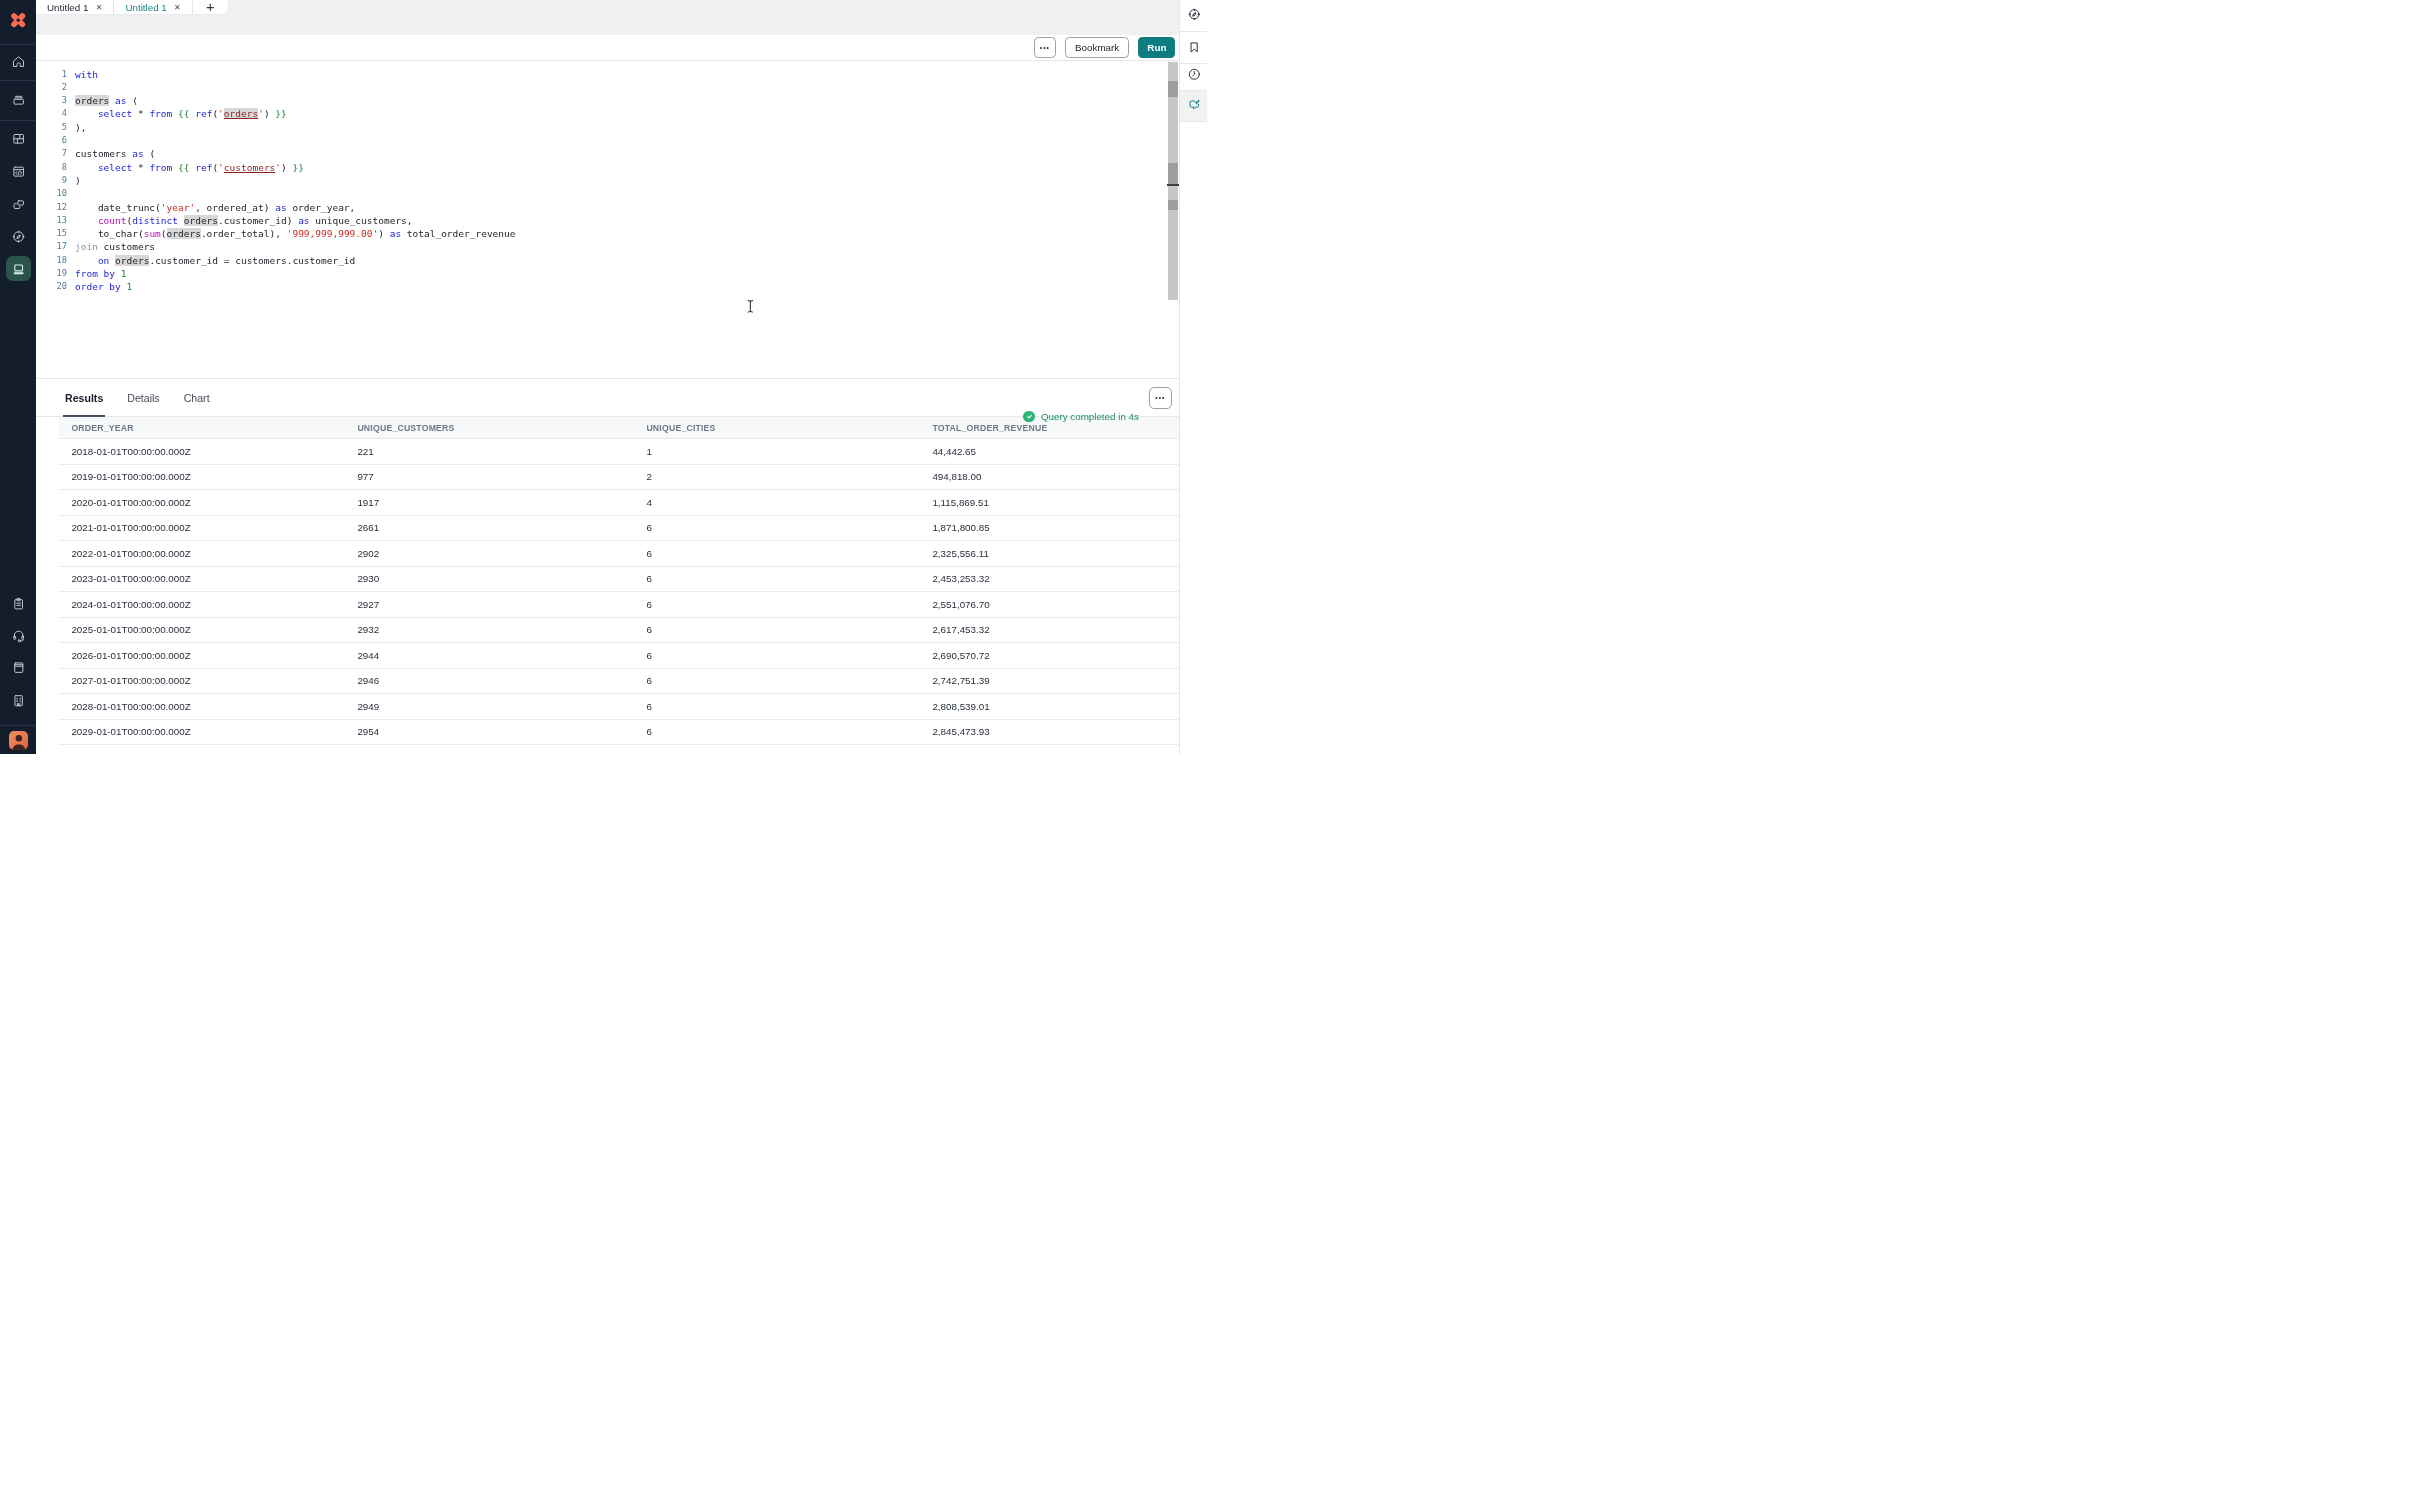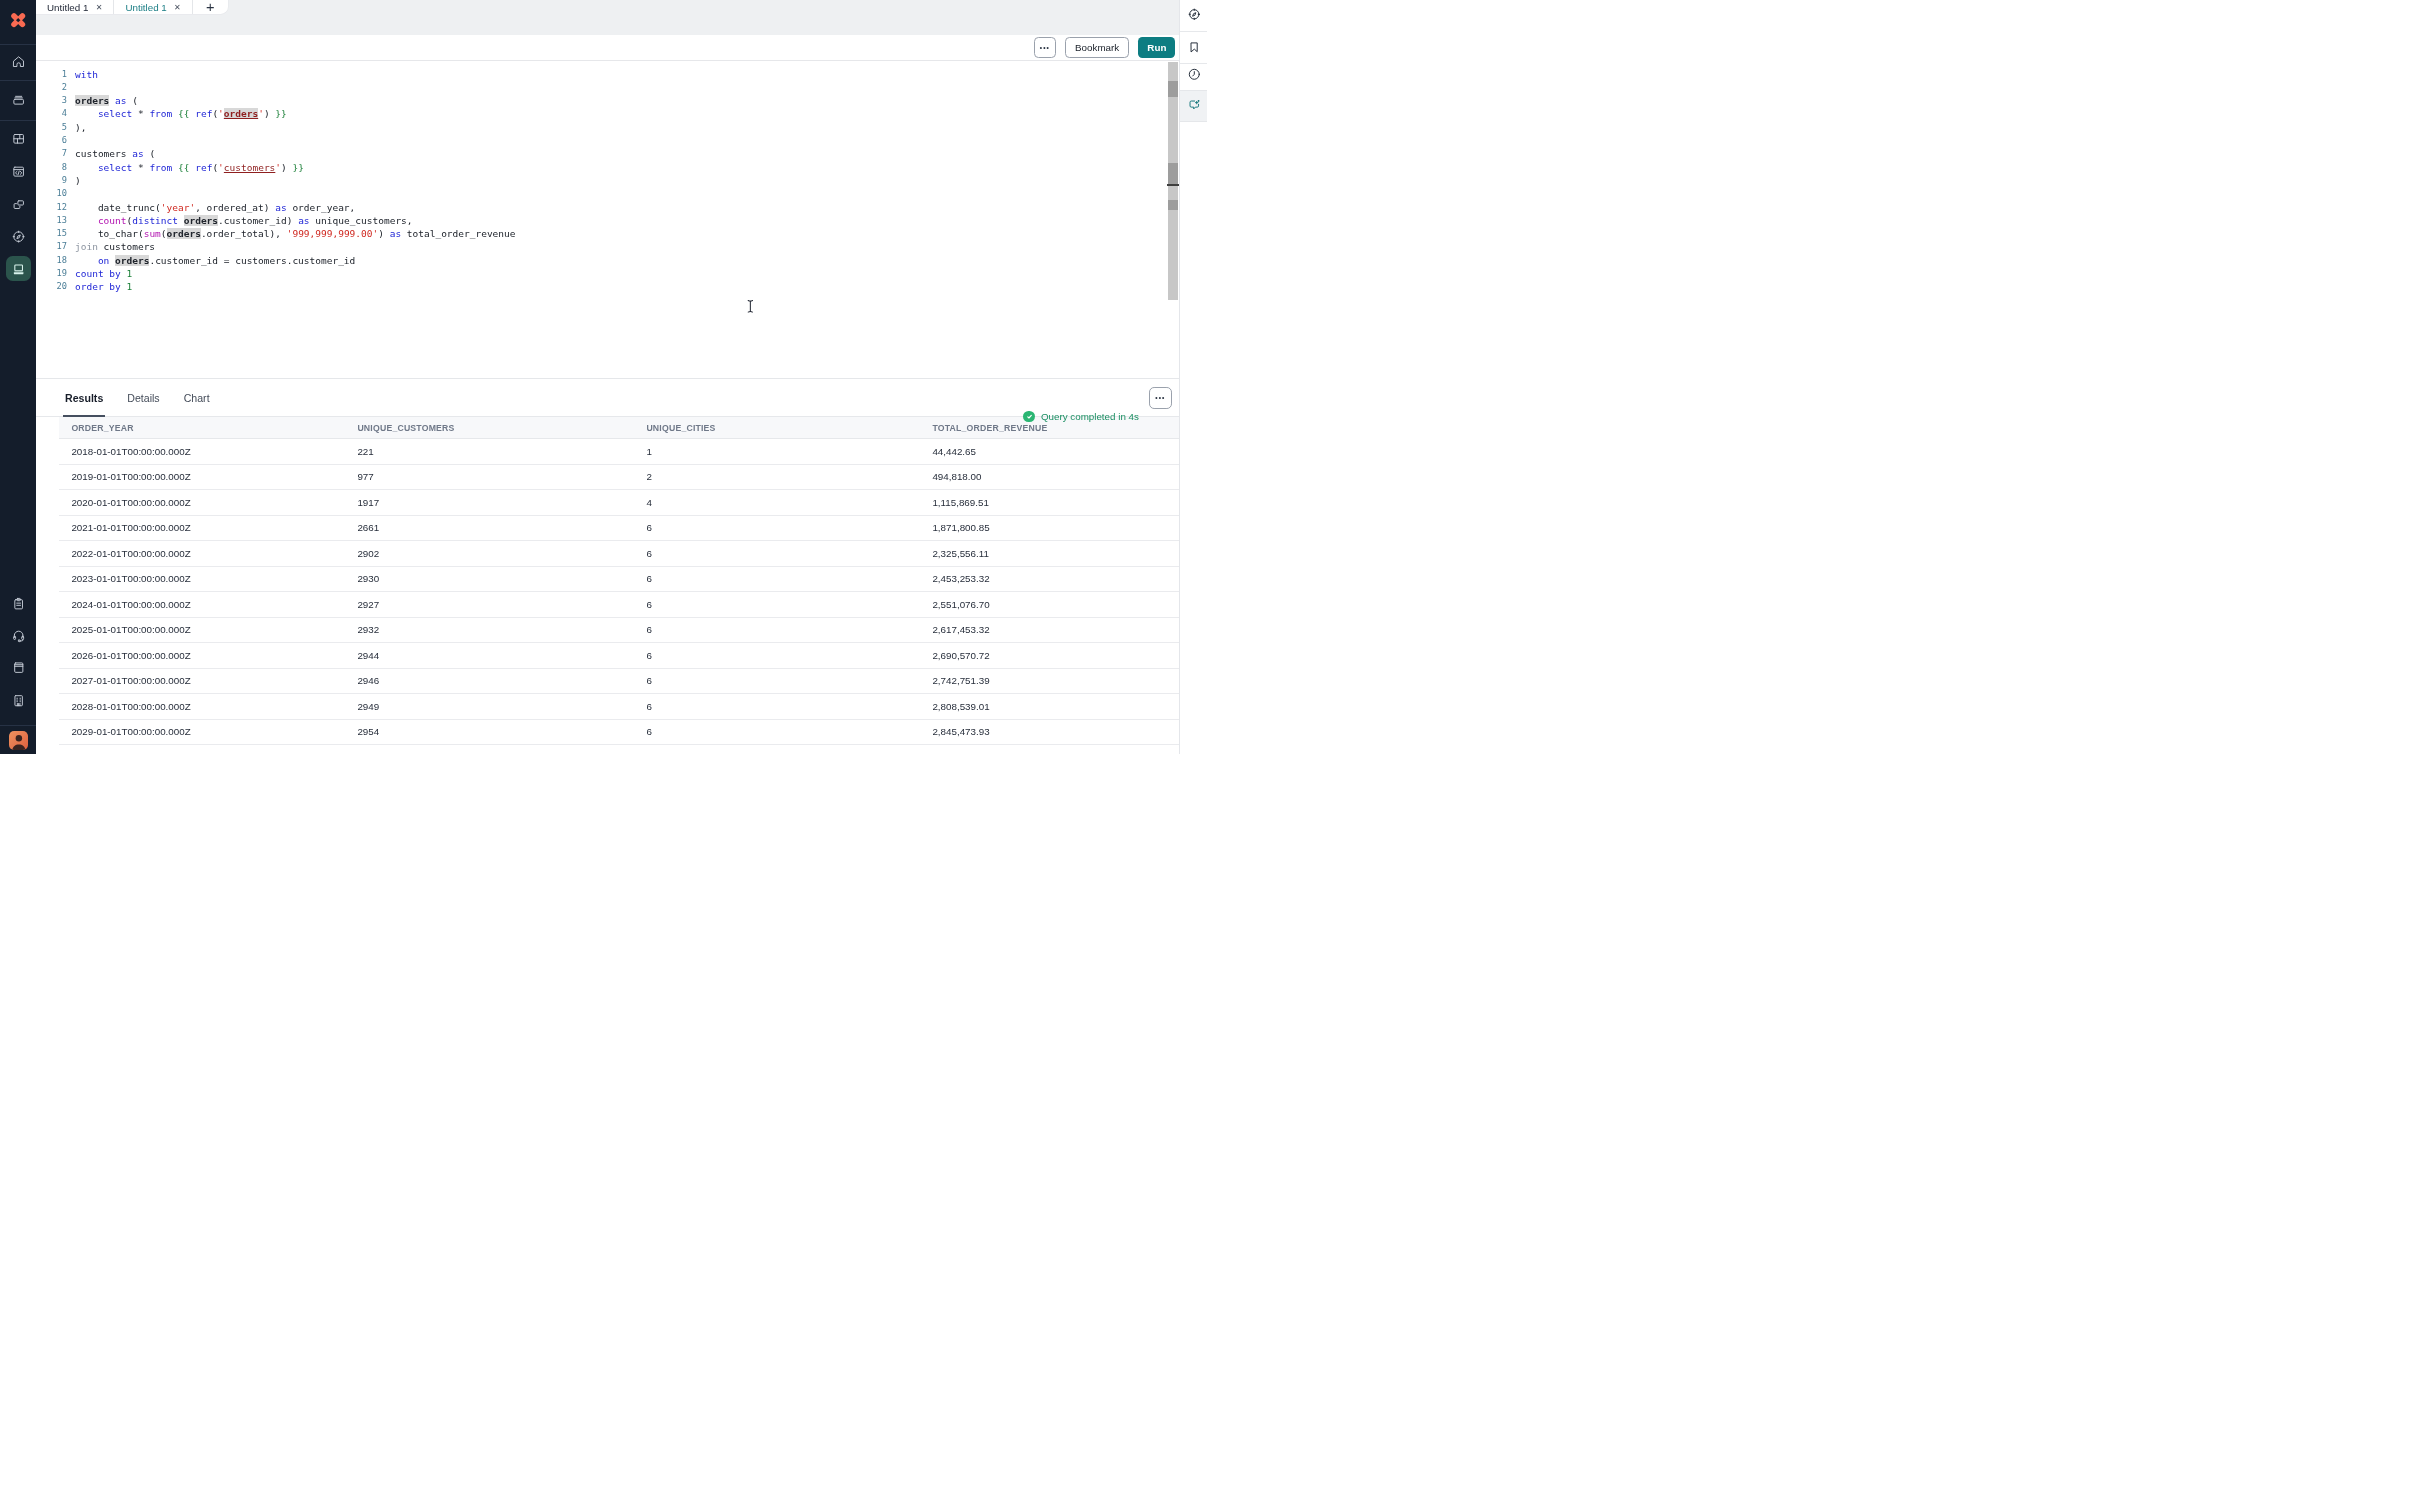--- a/index.html
+++ b/index.html
@@ -45,21 +45,21 @@
   #editor{position:absolute;left:0;right:0;top:61px;height:317px;background:#fff;padding-top:6.6px;box-sizing:border-box;}
   .cl{display:flex;height:13.3px;line-height:13.3px;white-space:pre;
       font-family:"DejaVu Sans Mono",monospace;font-size:9.5px;}
   .ln{width:31px;text-align:right;color:#4b7e97;flex:none;font-size:8.7px;}
   .ct{flex:1;padding-left:8px;}
   .cl.cur .ct{background:#ececec;box-shadow:inset 0 0.7px #dedede,inset 0 -0.7px #dedede;}
   .cl.cur .ln{color:#24516d;font-weight:bold;}
   .kw{color:#2127d6;} .fn{color:#b315b1;} .str{color:#d02a22;}
   .lnk{color:#8f1f1f;text-decoration:underline;}
   .num{color:#1a7f37;} .br{color:#1a7f37;} .pl{color:#20252d;} .dim{color:#8d95a1;}
-  .hl{background:#d8d8d8;font-weight:bold;}
+  .hl{background:#d8d8d8;}
   .ind{background-image:linear-gradient(90deg,transparent 11.7px,#e2e2e5 11.7px,#e2e2e5 12.4px,transparent 12.4px);}
   .caret{display:inline-block;width:0;border-left:1.2px solid #101418;height:10.2px;vertical-align:-1.5px;}
   #ibeam{position:absolute;left:710px;top:238px;}
   
   #scrollstrip{position:absolute;left:1168px;top:62px;width:9.5px;height:238px;background:#c7c7c7;z-index:6;}
   #scrollstrip .thumb{position:absolute;left:0;width:100%;background:#9d9d9d;}
   #scrollstrip .cline{position:absolute;left:-1.5px;width:12.4px;height:1.5px;background:#3e3e3e;}
   
   #results{position:absolute;left:0;right:0;top:378px;bottom:0;border-top:0.7px solid #e5e7ea;background:#fff;}
   #rtabs{height:38px;display:flex;align-items:center;padding:0 7.3px 0 29px;border-bottom:0.7px solid #e6e8eb;box-sizing:border-box;}
@@ -253,21 +253,21 @@
           <div class="cl"><span class="ln">6</span><span class="ct"></span></div>
           <div class="cl"><span class="ln">7</span><span class="ct"><span class="pl">customers</span><span class="pl"> </span><span class="kw">as</span><span class="pl"> (</span></span></div>
           <div class="cl"><span class="ln">8</span><span class="ct"><span class="ind">    </span><span class="kw">select</span><span class="pl"> * </span><span class="kw">from</span><span class="pl"> </span><span class="br">{{</span><span class="pl"> </span><span class="kw">ref</span><span class="pl">(</span><span class="str">'</span><span class="lnk">customers</span><span class="str">'</span><span class="pl">) </span><span class="br">}}</span></span></div>
           <div class="cl"><span class="ln">9</span><span class="ct"><span class="pl">)</span></span></div>
           <div class="cl"><span class="ln">10</span><span class="ct"></span></div>
           <div class="cl"><span class="ln">12</span><span class="ct"><span class="ind">    </span><span class="pl">date_trunc(</span><span class="str">'year'</span><span class="pl">, ordered_at) </span><span class="kw">as</span><span class="pl"> order_year,</span></span></div>
           <div class="cl"><span class="ln">13</span><span class="ct"><span class="ind">    </span><span class="fn">count</span><span class="pl">(</span><span class="kw">distinct</span><span class="pl"> </span><span class="pl hl">orders</span><span class="pl">.customer_id) </span><span class="kw">as</span><span class="pl"> unique_customers,</span></span></div>
           <div class="cl"><span class="ln">15</span><span class="ct"><span class="ind">    </span><span class="pl">to_char(</span><span class="fn">sum</span><span class="pl">(</span><span class="pl hl">orders</span><span class="pl">.order_total), </span><span class="str">'999,999,999.00'</span><span class="pl">) </span><span class="kw">as</span><span class="pl"> total_order_revenue</span></span></div>
           <div class="cl"><span class="ln">17</span><span class="ct"><span class="dim">join</span><span class="pl"> customers</span></span></div>
           <div class="cl"><span class="ln">18</span><span class="ct"><span class="ind">    </span><span class="kw">on</span><span class="pl"> </span><span class="pl hl">orders</span><span class="pl">.customer_id = customers.customer_id</span></span></div>
-          <div class="cl"><span class="ln">19</span><span class="ct"><span class="kw">count by</span><span class="pl"> </span><span class="num">1</span></span></div>
+          <div class="cl"><span class="ln">19</span><span class="ct"><span class="kw">from by</span><span class="pl"> </span><span class="num">1</span></span></div>
           <div class="cl"><span class="ln">20</span><span class="ct"><span class="kw">order by</span><span class="pl"> </span><span class="num">1</span></span></div>
         </div>
       <svg id="ibeam" width="8.7" height="14.6" viewBox="0 0 12 20">
         <path d="M3 2q3 1.6 6 0M3 18q3-1.6 6 0M6 2.8v14.4" stroke="#1f2430" stroke-width="1.4" fill="none" stroke-linecap="round"></path>
       </svg>
     </div>
 
     <div id="results">
       <div id="rtabs">
         <div class="rtab active">Results</div>

